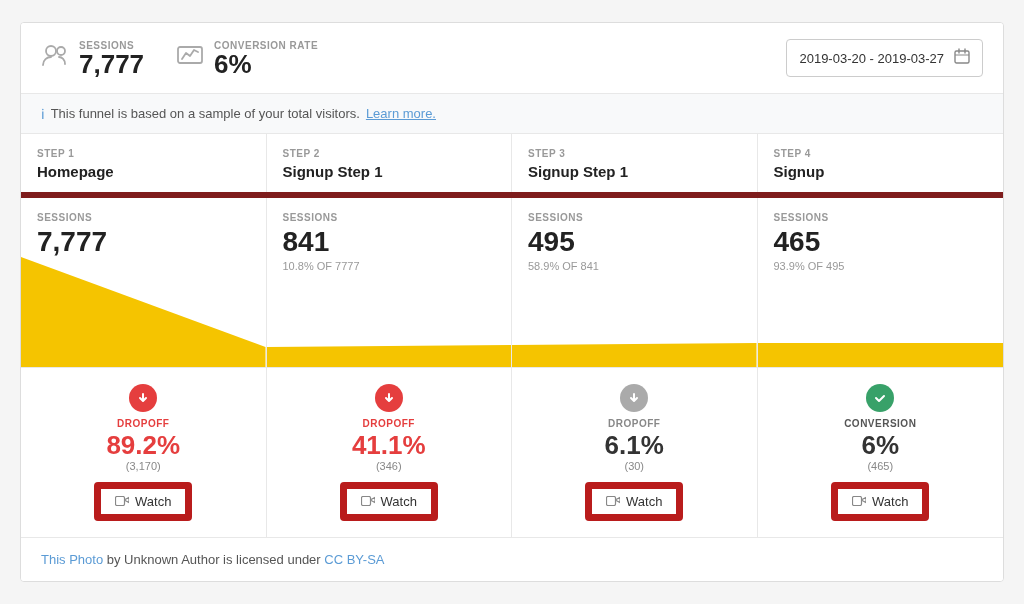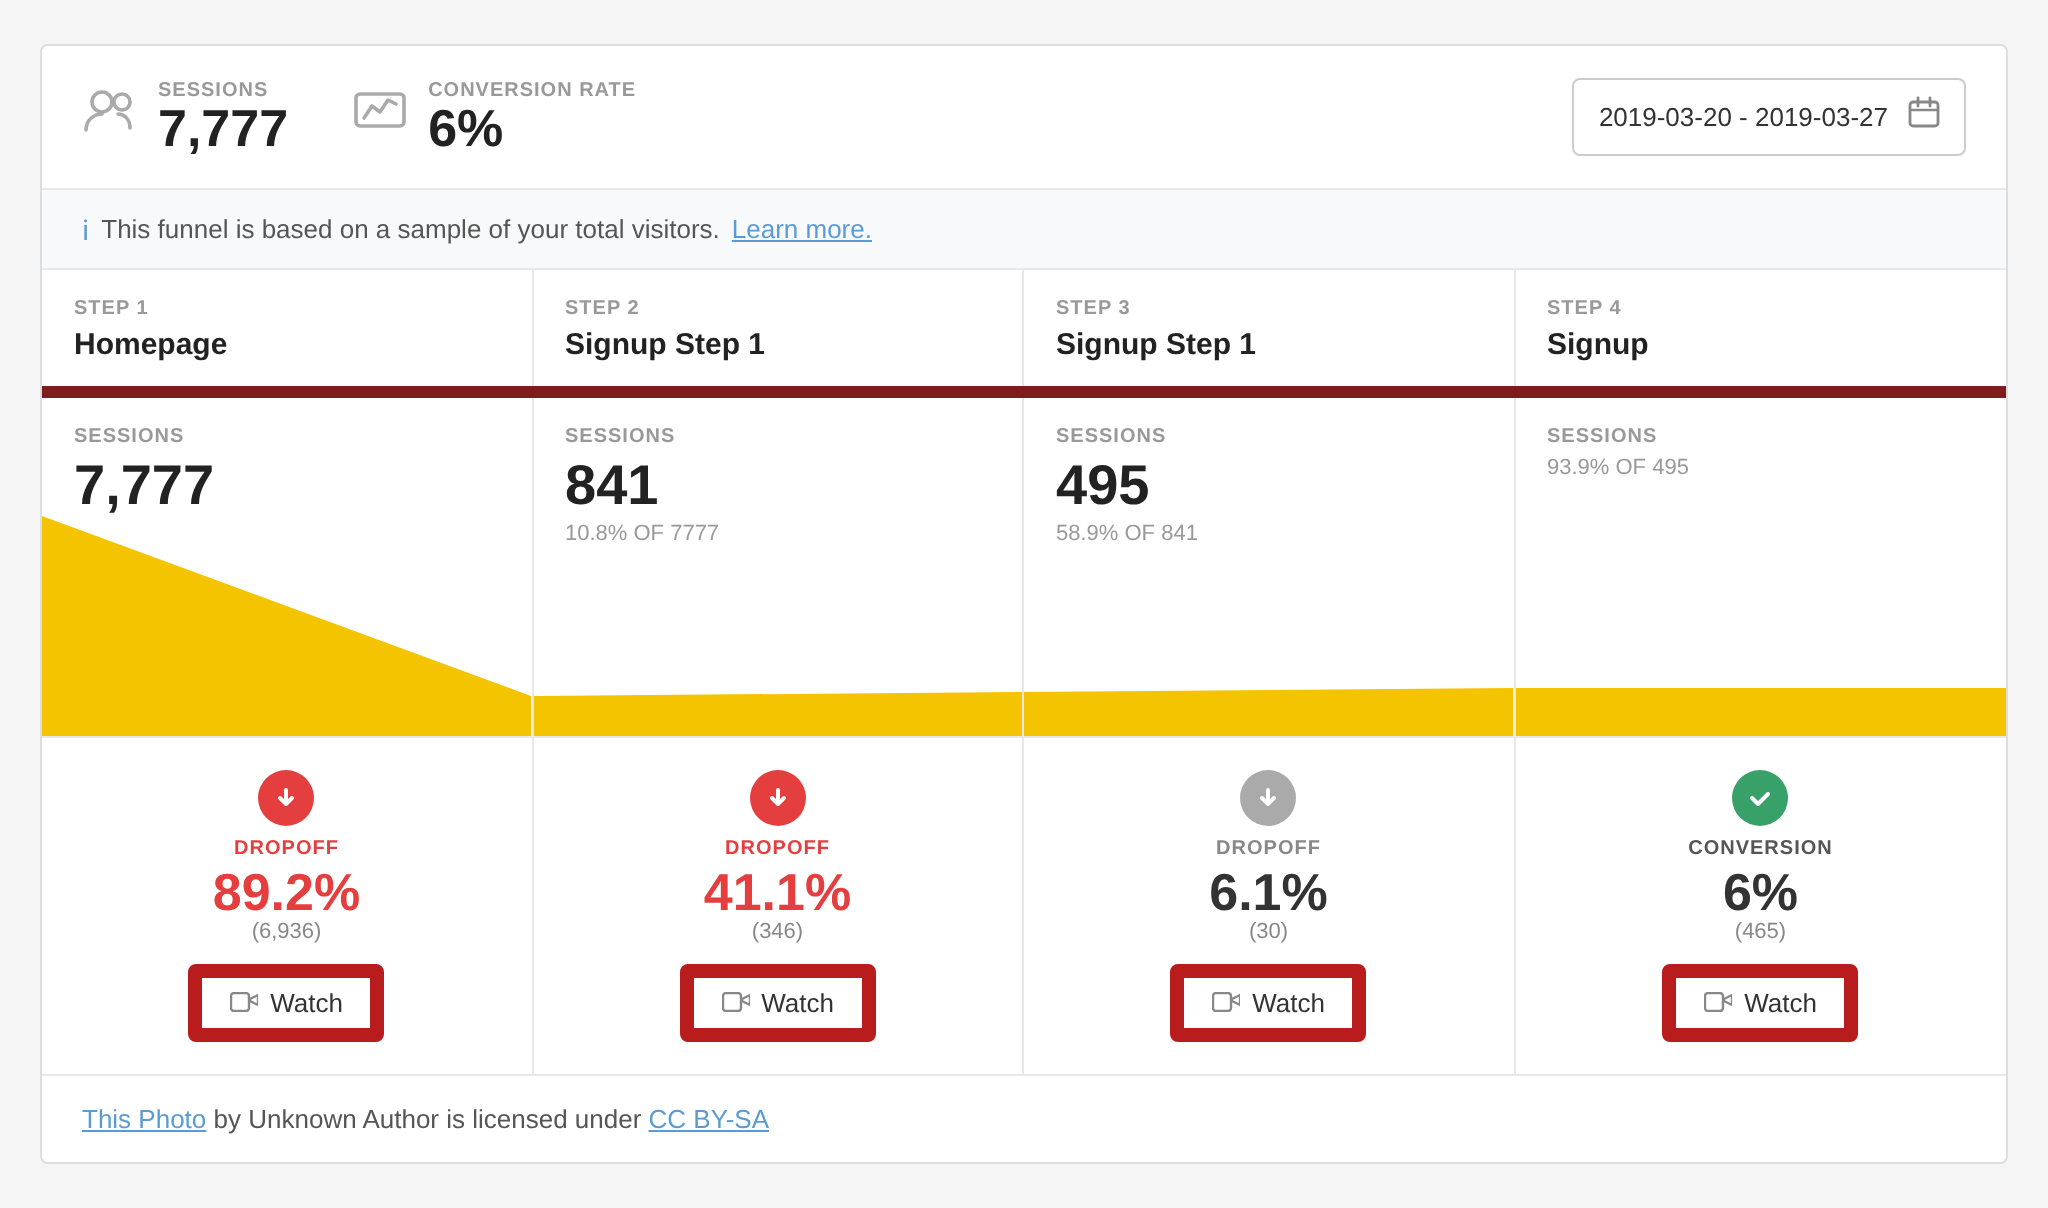--- a/index.html
+++ b/index.html
@@ -203,21 +203,20 @@
     }
     
     .footer-bar {
       padding: 14px 20px;
       background: #fff;
       font-size: 13px;
       color: #555;
     }
     .footer-link {
       color: #5b9bd5;
-      text-decoration: underline;
       cursor: pointer;
     }
   </style>
 </head>
 <body>
 
 <div class="outer-container">
 
   <div class="header-bar">
     <div class="header-stats">
@@ -317,41 +316,42 @@
         <div class="sessions-sub">58.9% OF 841</div>
       </div>
       <svg style="position:absolute;bottom:0;left:0;width:100%;height:110px;" viewBox="0 0 250 110" preserveAspectRatio="none">
         <polygon points="0,88 250,86 250,110 0,110" fill="#f5c400"></polygon>
       </svg>
     </div>
 
     <div style="position:relative;overflow:hidden;">
       <div style="padding:14px 16px 0;">
         <div class="sessions-label">SESSIONS</div>
+        <div class="sessions-count">465</div>
         <div class="sessions-sub">93.9% OF 495</div>
       </div>
       <svg style="position:absolute;bottom:0;left:0;width:100%;height:110px;" viewBox="0 0 250 110" preserveAspectRatio="none">
         <polygon points="0,86 250,86 250,110 0,110" fill="#f5c400"></polygon>
       </svg>
     </div>
   </div>
 
   <div class="metrics-row">
 
     <div class="metric-cell" style="border-right:1px solid #e8e8e8;">
       <div class="metric-icon-wrap">
         <div class="circle-icon circle-red">
           <svg width="14" height="14" viewBox="0 0 14 14" fill="none">
             <path d="M7 3v6M4 7l3 3 3-3" stroke="#fff" stroke-width="2" stroke-linecap="round" stroke-linejoin="round"></path>
           </svg>
         </div>
       </div>
       <div class="metric-type-label dropoff-label">DROPOFF</div>
       <div class="metric-pct dropoff-pct">89.2%</div>
-      <div class="metric-count">(6,936)</div>
+      <div class="metric-count">(3,170)</div>
       <button class="watch-btn">
         <span>
           <svg width="14" height="10" viewBox="0 0 14 10" fill="none">
             <rect x="0.5" y="0.5" width="9" height="9" rx="1.5" stroke="#888" stroke-width="1.2" fill="none"></rect>
             <path d="M10 3.5l4-2v5l-4-2V3.5z" stroke="#888" stroke-width="1.2" fill="none"></path>
           </svg>
         </span>
         <span>Watch</span>
       </button>
     </div>

